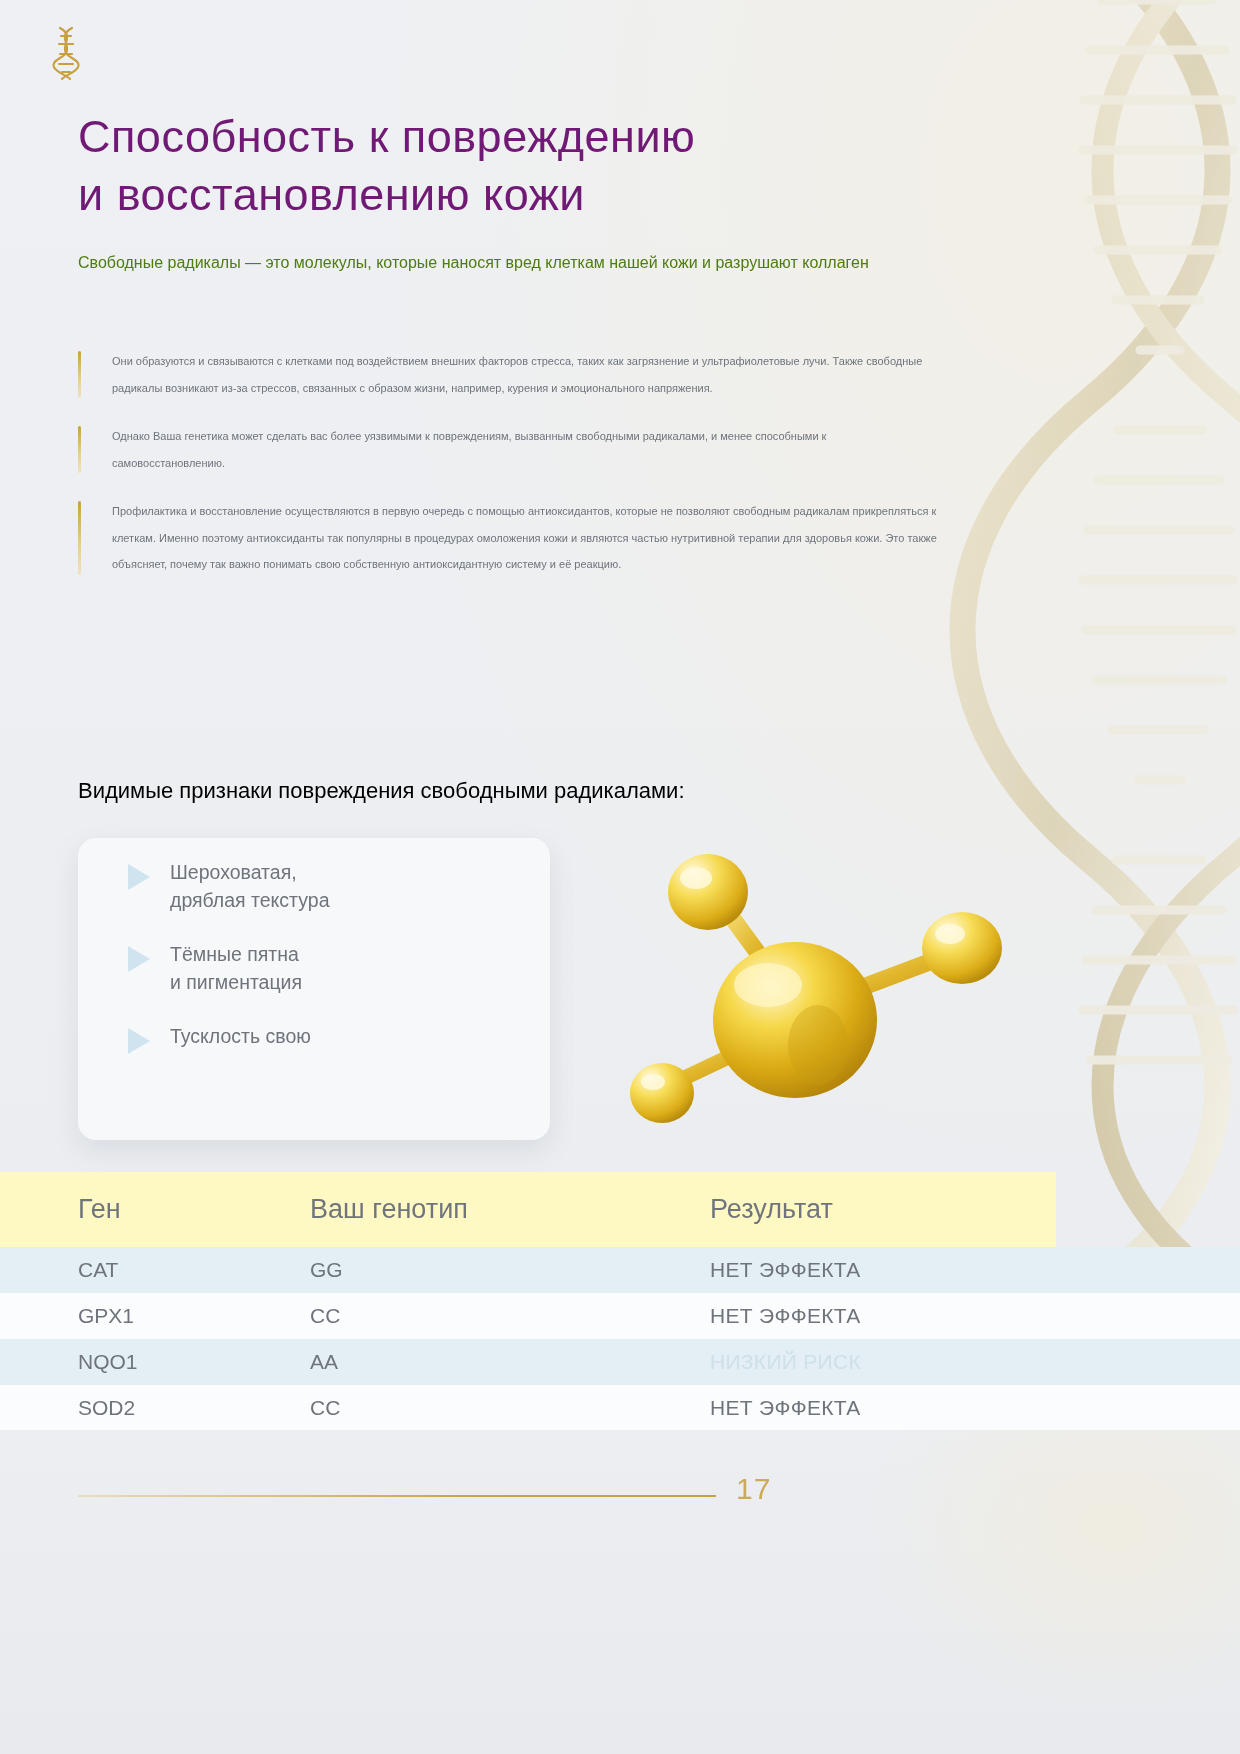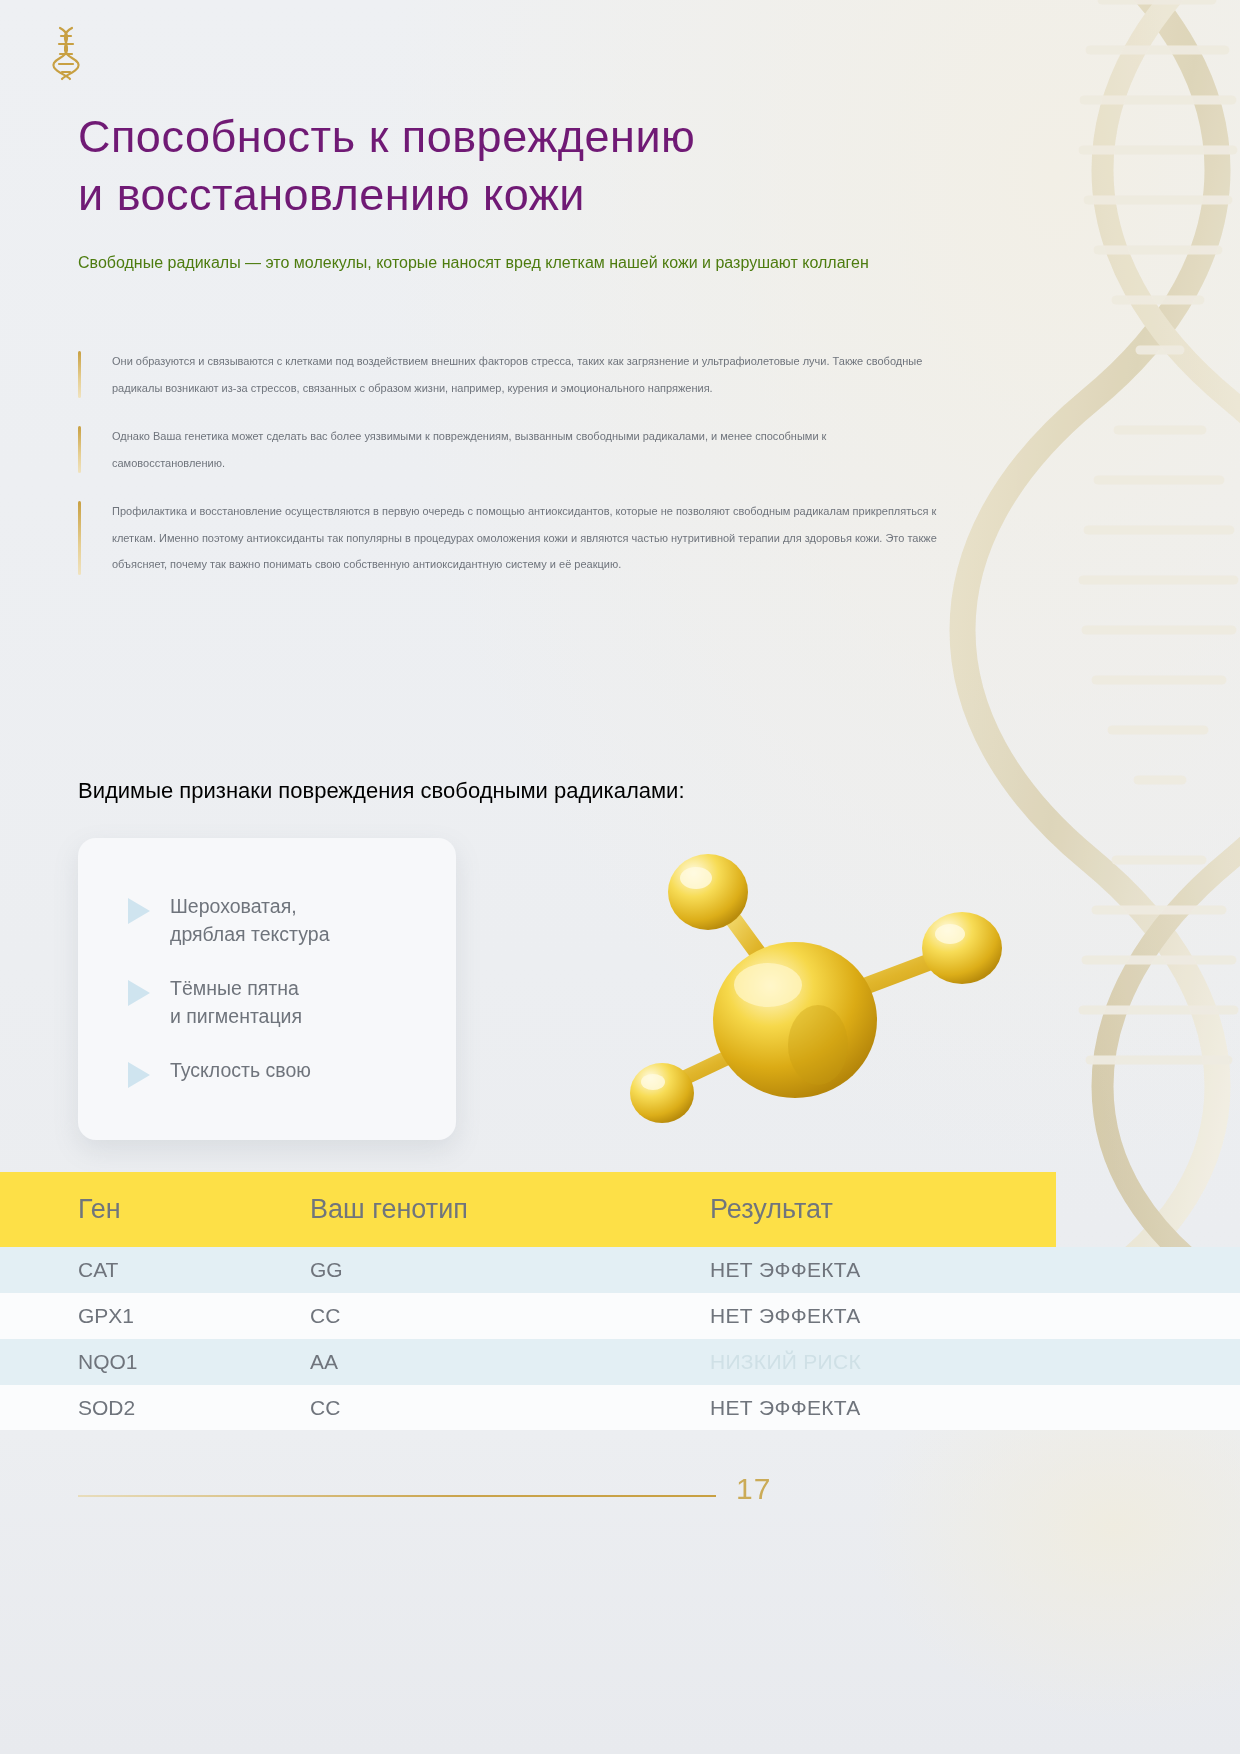--- a/index.html
+++ b/index.html
@@ -103,26 +103,26 @@
     font-size: 22px;
     font-weight: 300;
     color: #000000;
   }
 
   
   .signs-card {
     position: absolute;
     left: 78px;
     top: 838px;
-    width: 378px;
+    width: 472px;
     height: 302px;
     background: #f7f8fa;
     border-radius: 18px;
     box-shadow: 0 10px 26px rgba(120,130,145,.16);
-    padding: 54px 28px 0 28px;
+    padding: 20px 28px 0 28px;
   }
   .sign {
     display: flex;
     align-items: flex-start;
     margin-bottom: 26px;
   }
   .sign .tri {
     flex: 0 0 auto;
     width: 0; height: 0;
     margin: 6px 20px 0 22px;
@@ -145,21 +145,21 @@
     width: 450px;
     height: 330px;
   }
 
   
   .table-block {
     position: absolute;
     left: 0;
     top: 1172px;
     width: 1056px;
-    background: #fde047;
+    background: #fef9c3;
     padding-bottom: 8px;
   }
   .table {
     width: 1240px;
     border-collapse: collapse;
   }
   .table th {
     text-align: left;
     font-size: 27px;
     font-weight: 300;

